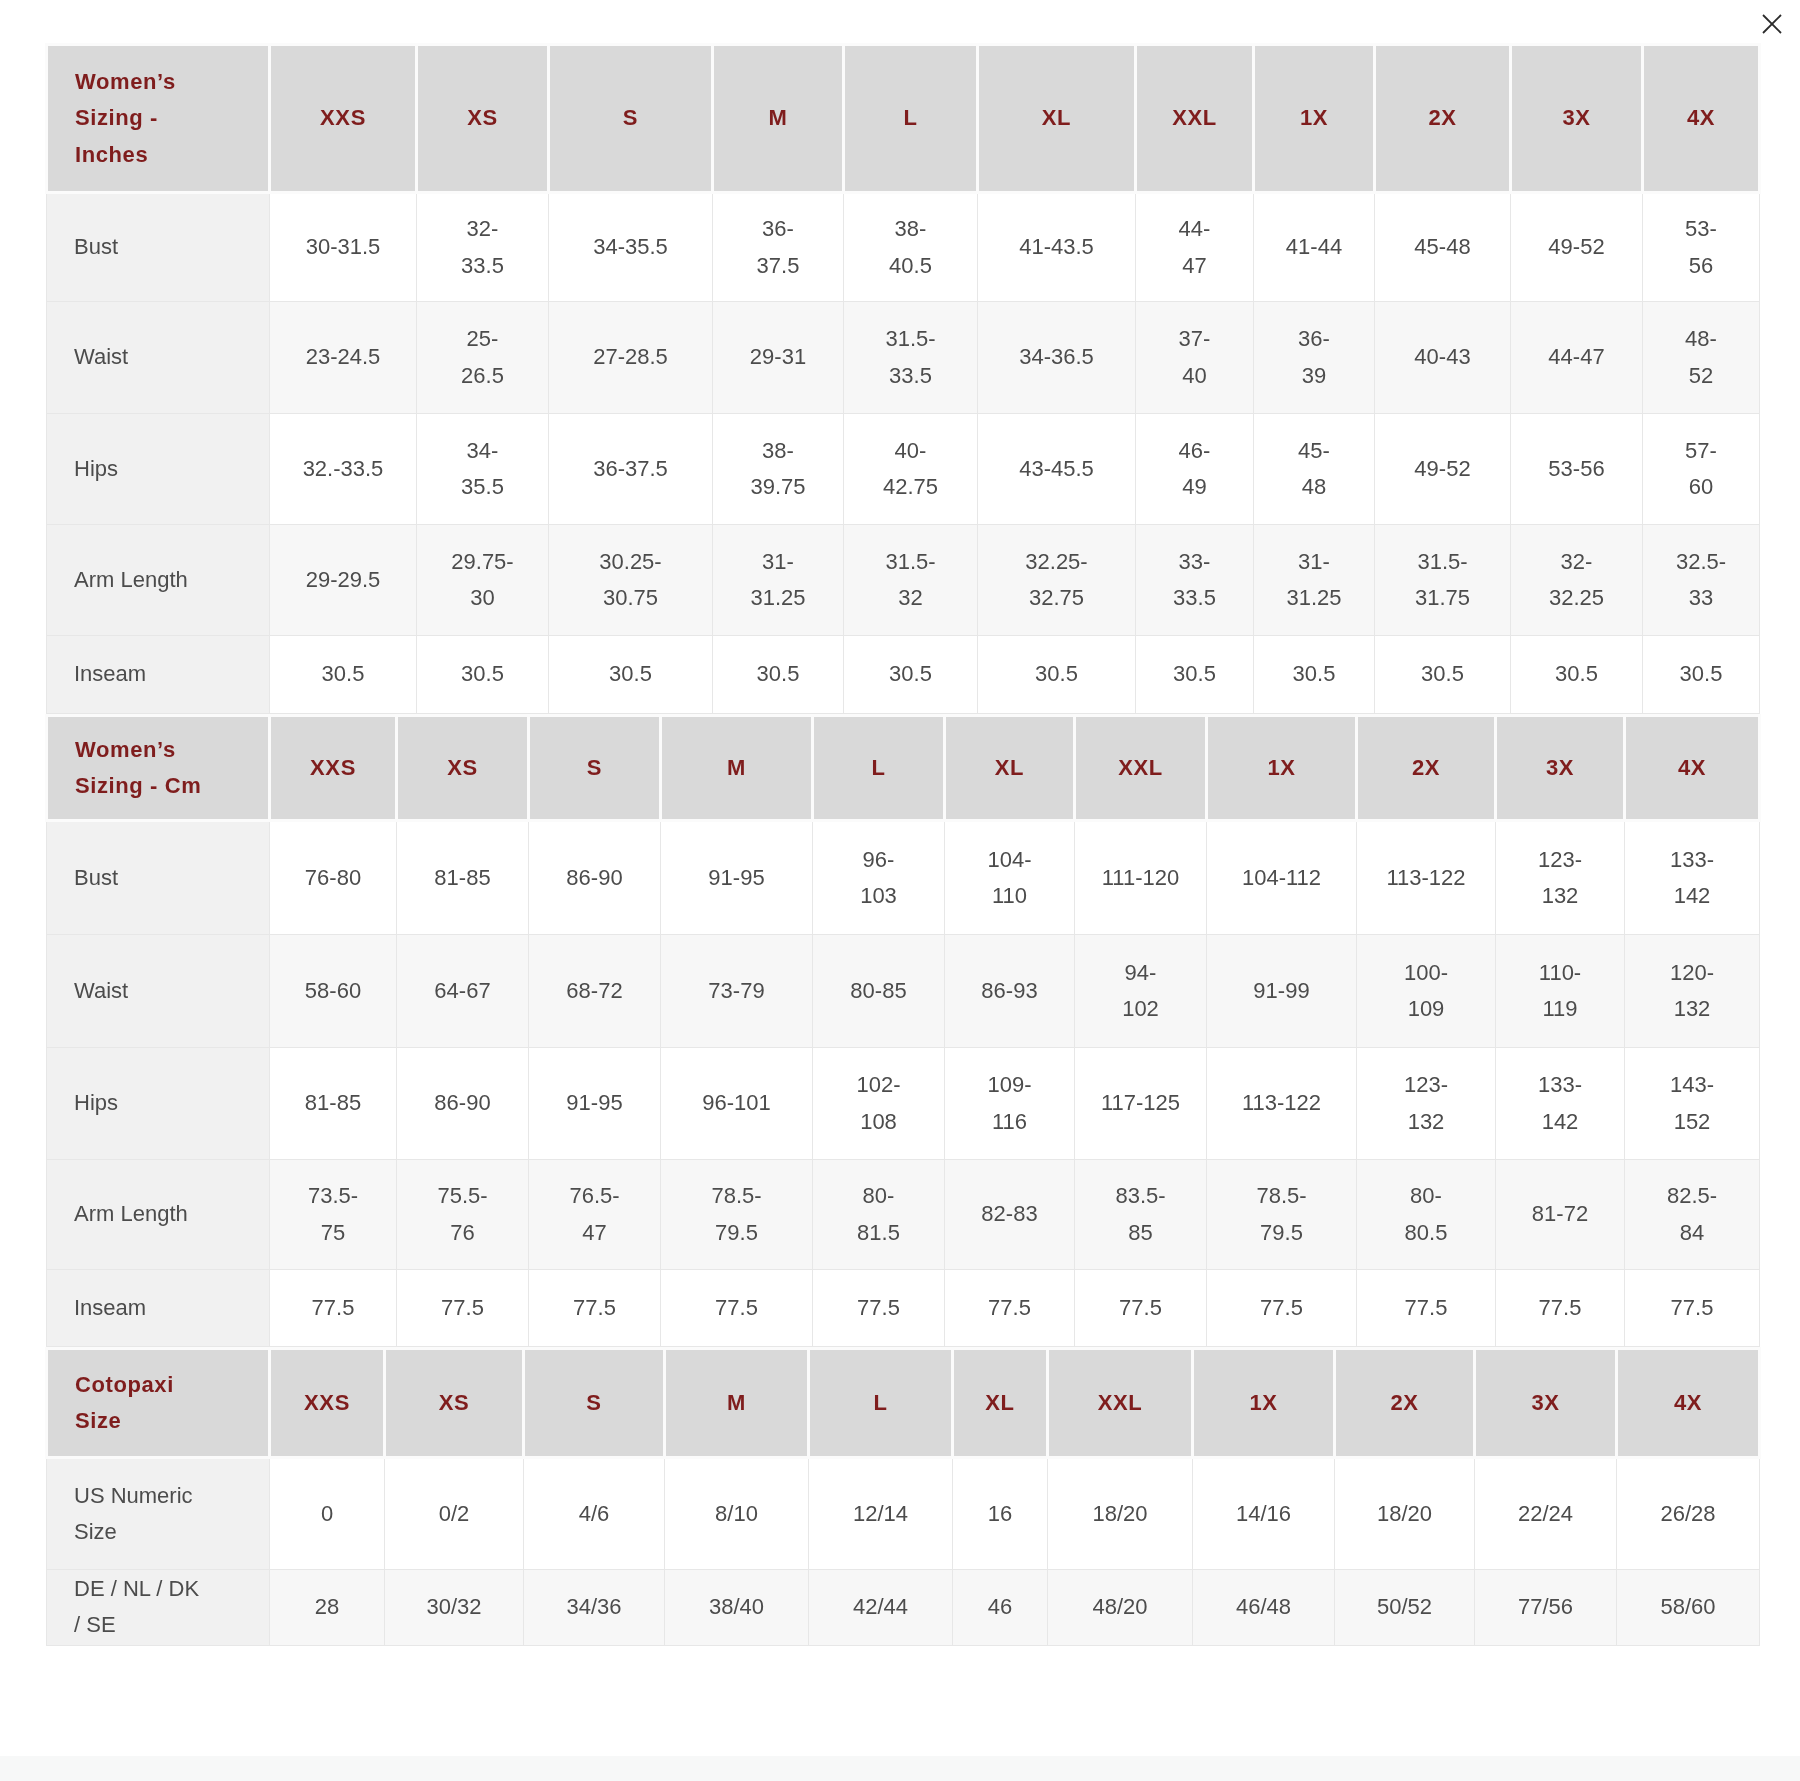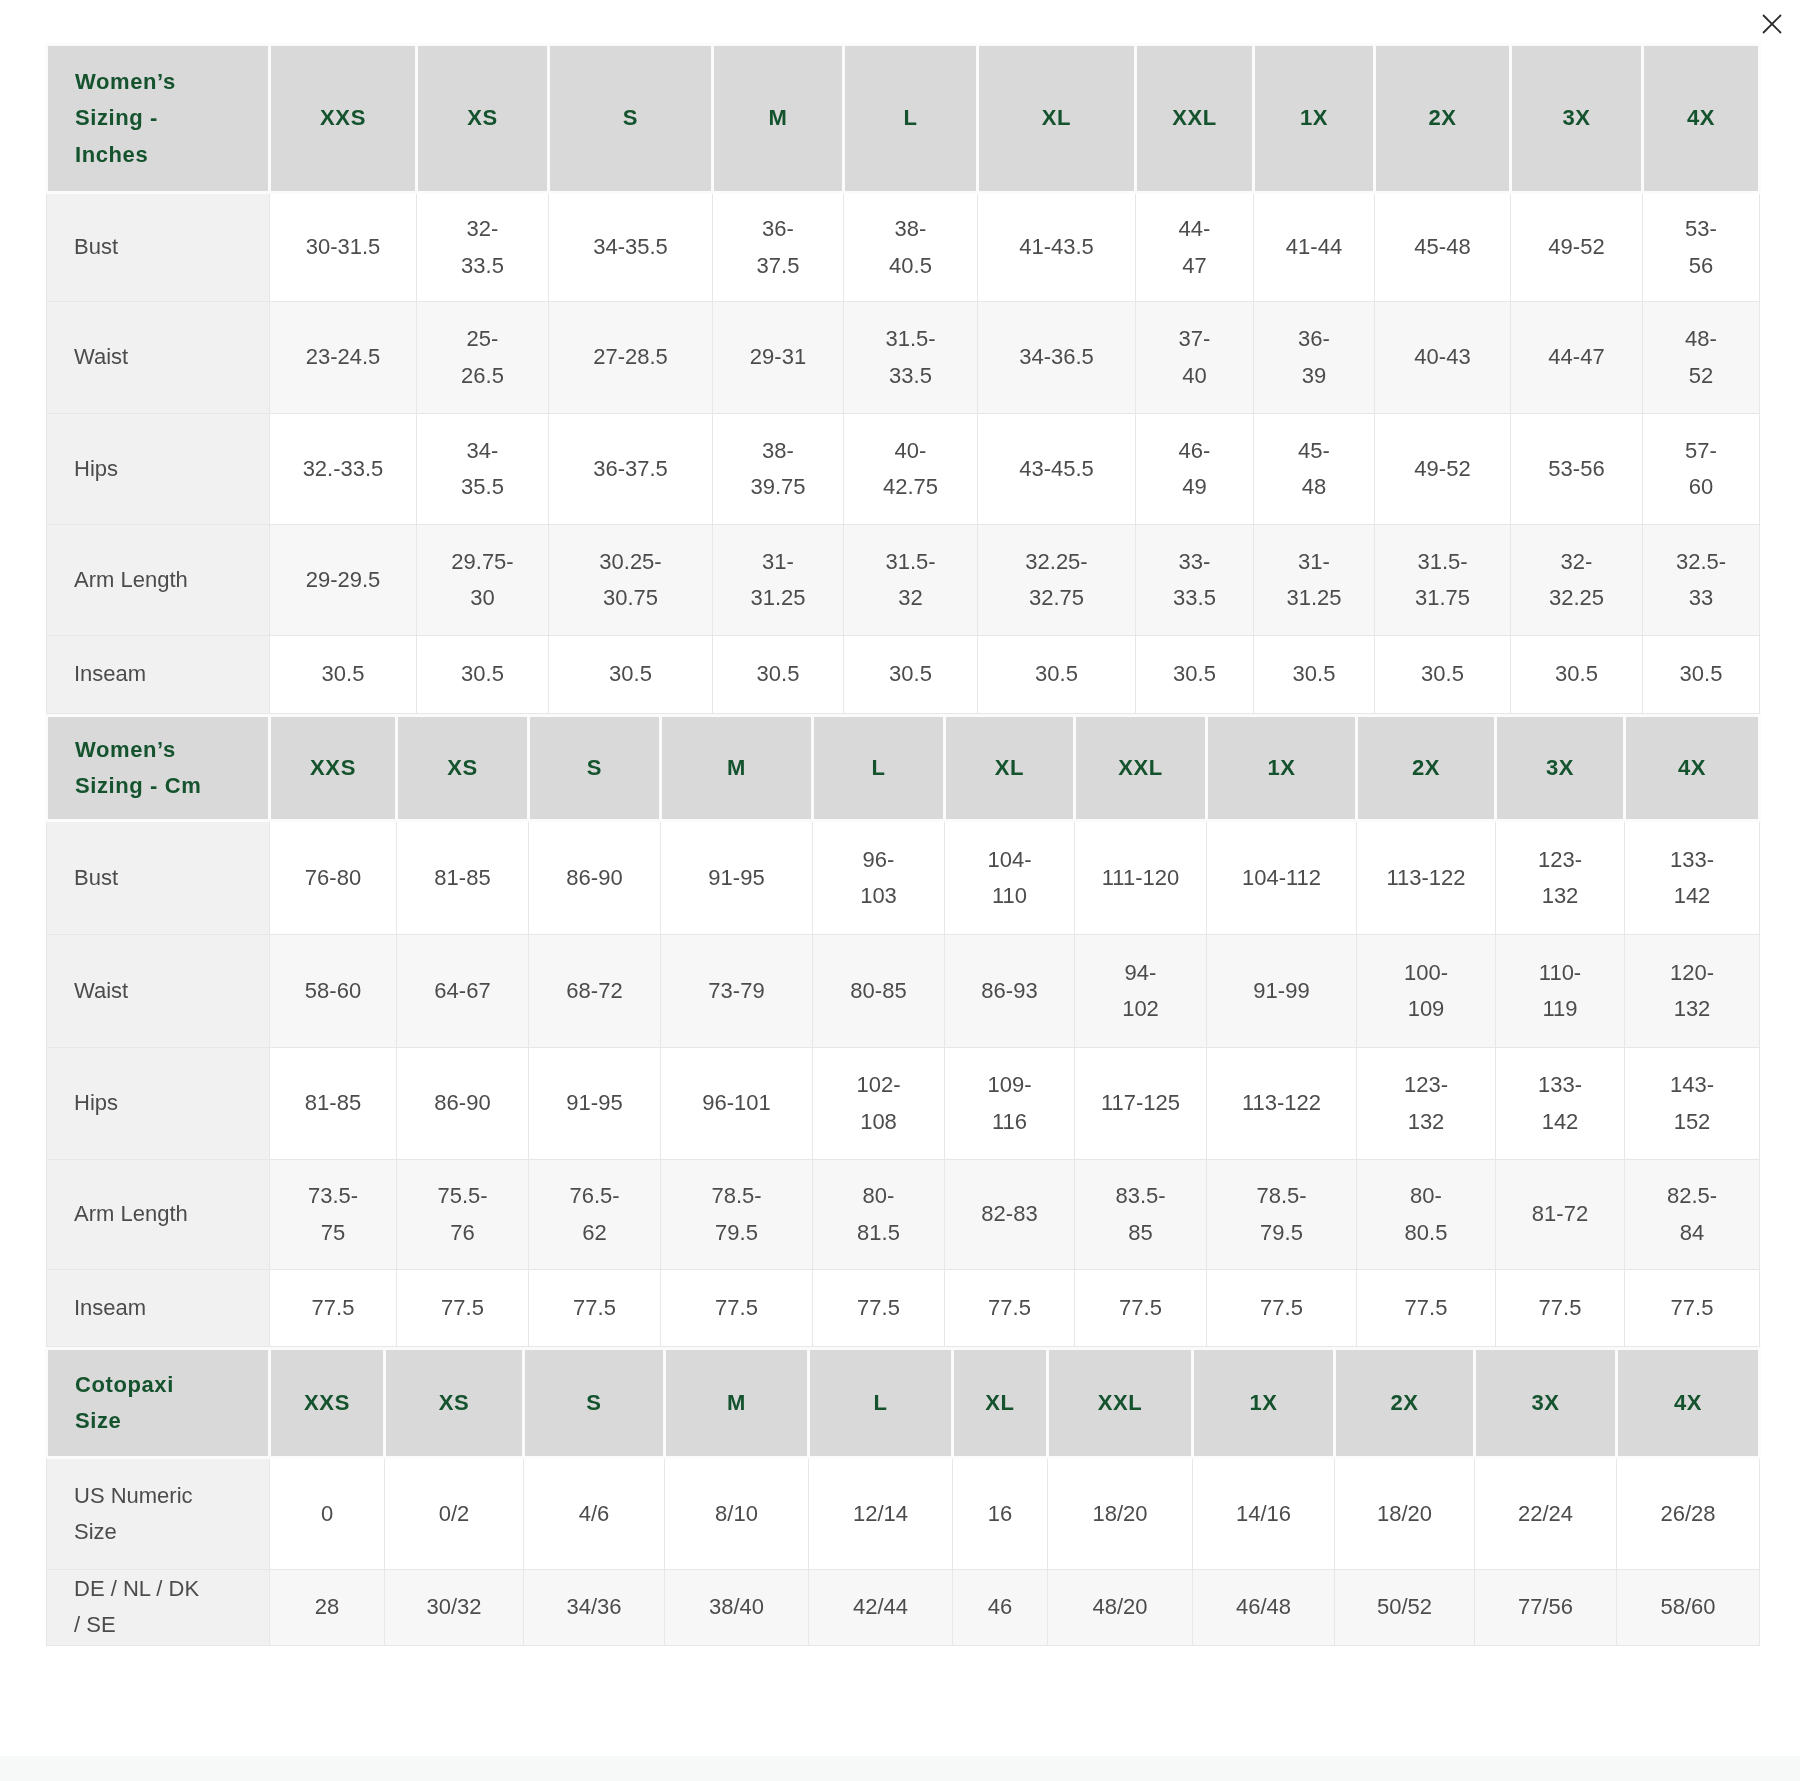--- a/index.html
+++ b/index.html
@@ -31,21 +31,21 @@
   th, td {
     white-space: pre-line;
     vertical-align: middle;
     font-size: 22px;
     line-height: 1.65;
     overflow: hidden;
   }
   
   th {
     background: #d9d9d9;
-    color: #14532d;
+    color: #7f1d1d;
     font-weight: bold;
     letter-spacing: 0.6px;
     text-align: center;
     border: 3px solid #fbfbfb;
   }
   th.section-title {
     text-align: left;
     padding-left: 27px;
   }
   
@@ -338,21 +338,21 @@
             <td>143-
 152</td>
           </tr>
           <tr>
             <td class="rowlabel">Arm Length</td>
             <td>73.5-
 75</td>
             <td>75.5-
 76</td>
             <td>76.5-
-62</td>
+47</td>
             <td>78.5-
 79.5</td>
             <td>80-
 81.5</td>
             <td>82-83</td>
             <td>83.5-
 85</td>
             <td>78.5-
 79.5</td>
             <td>80-

